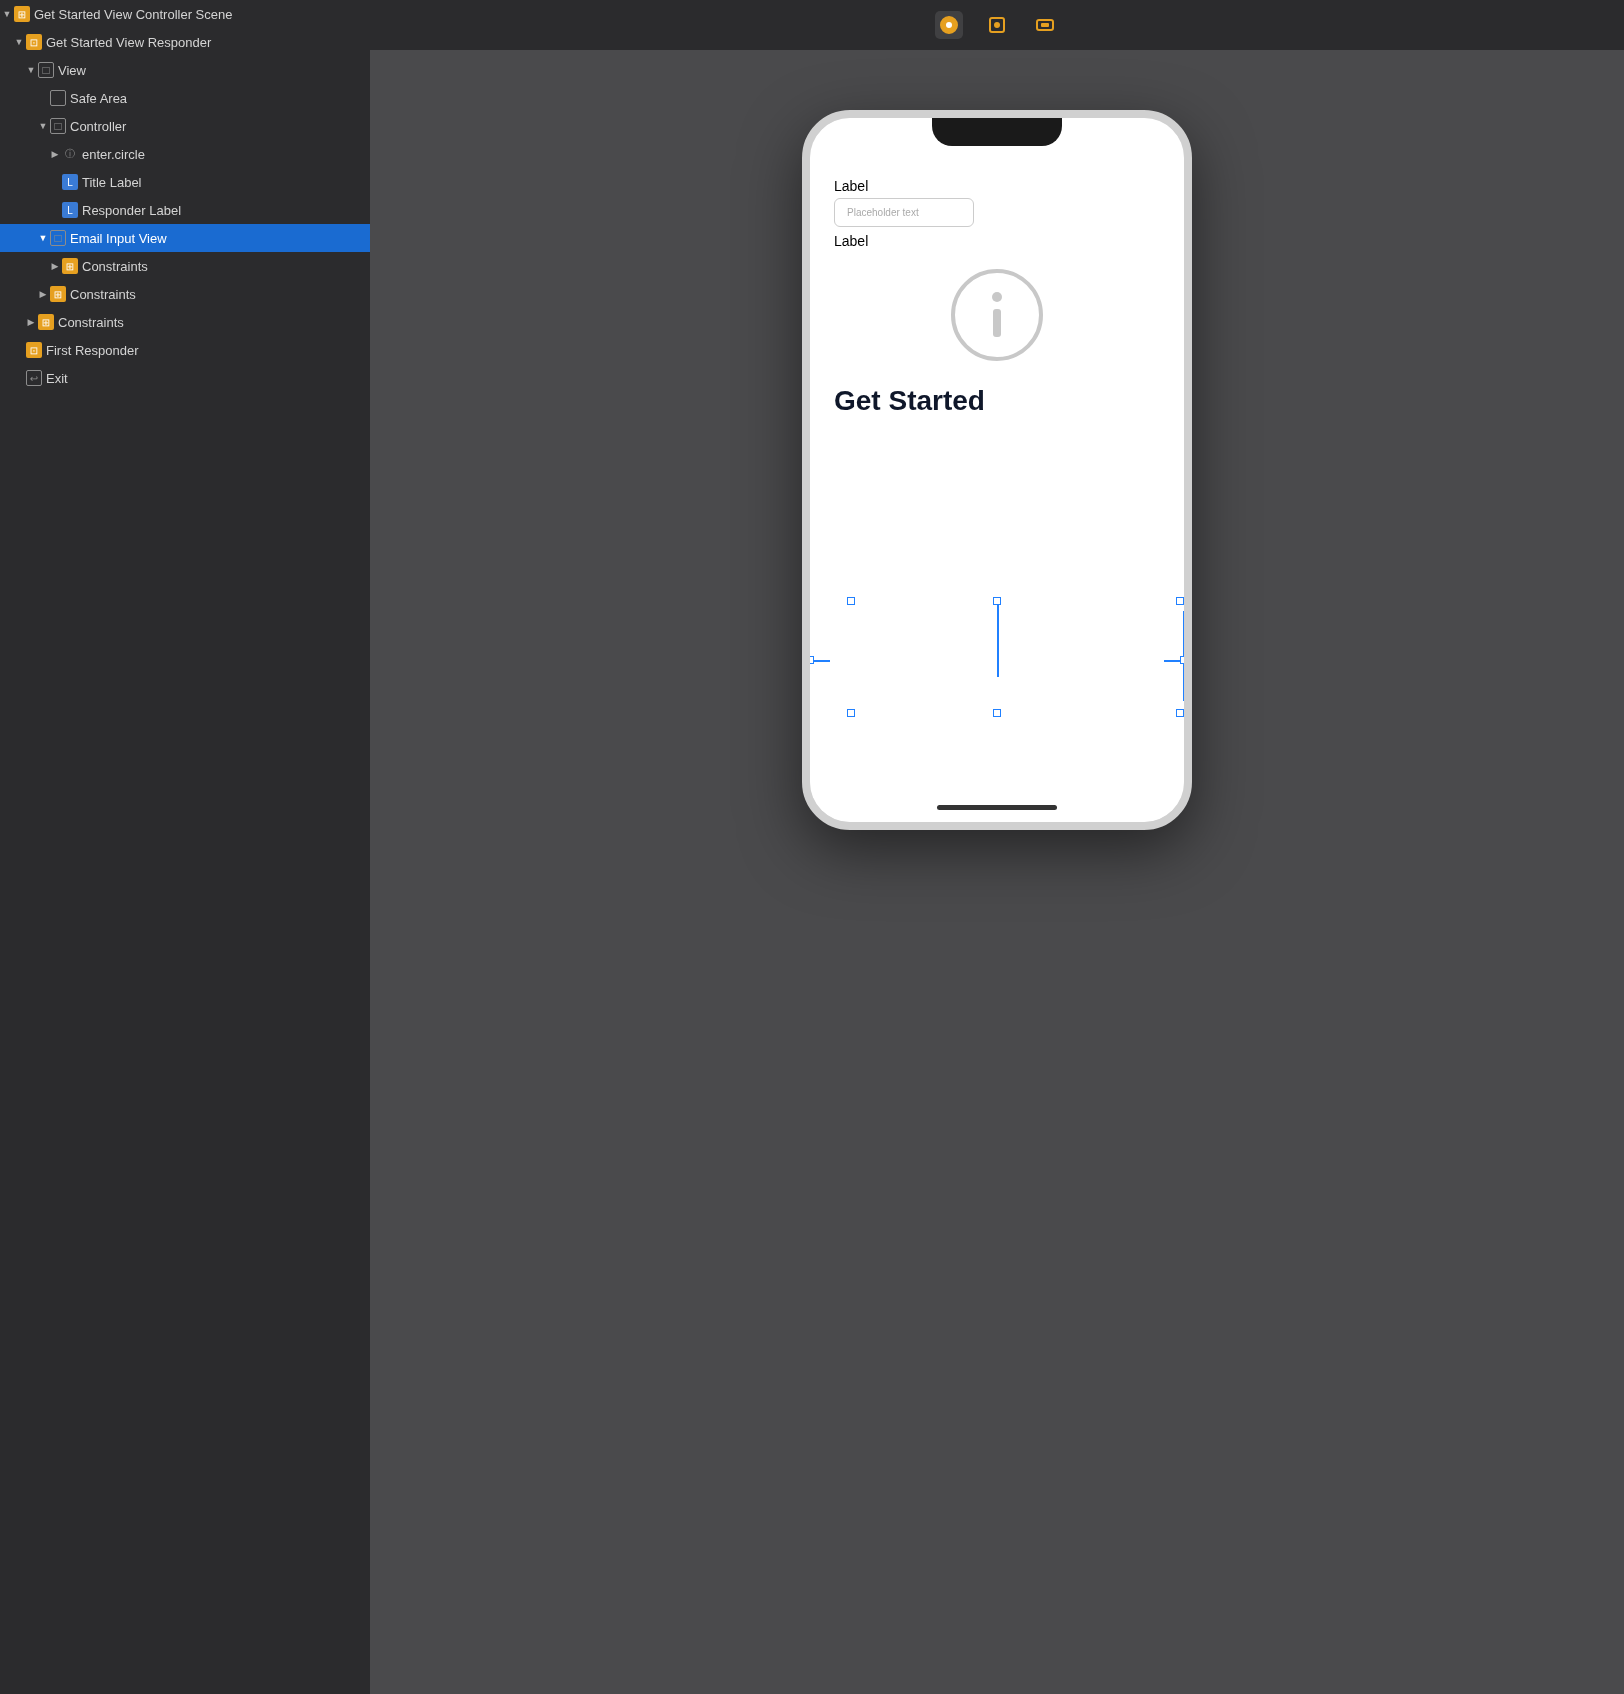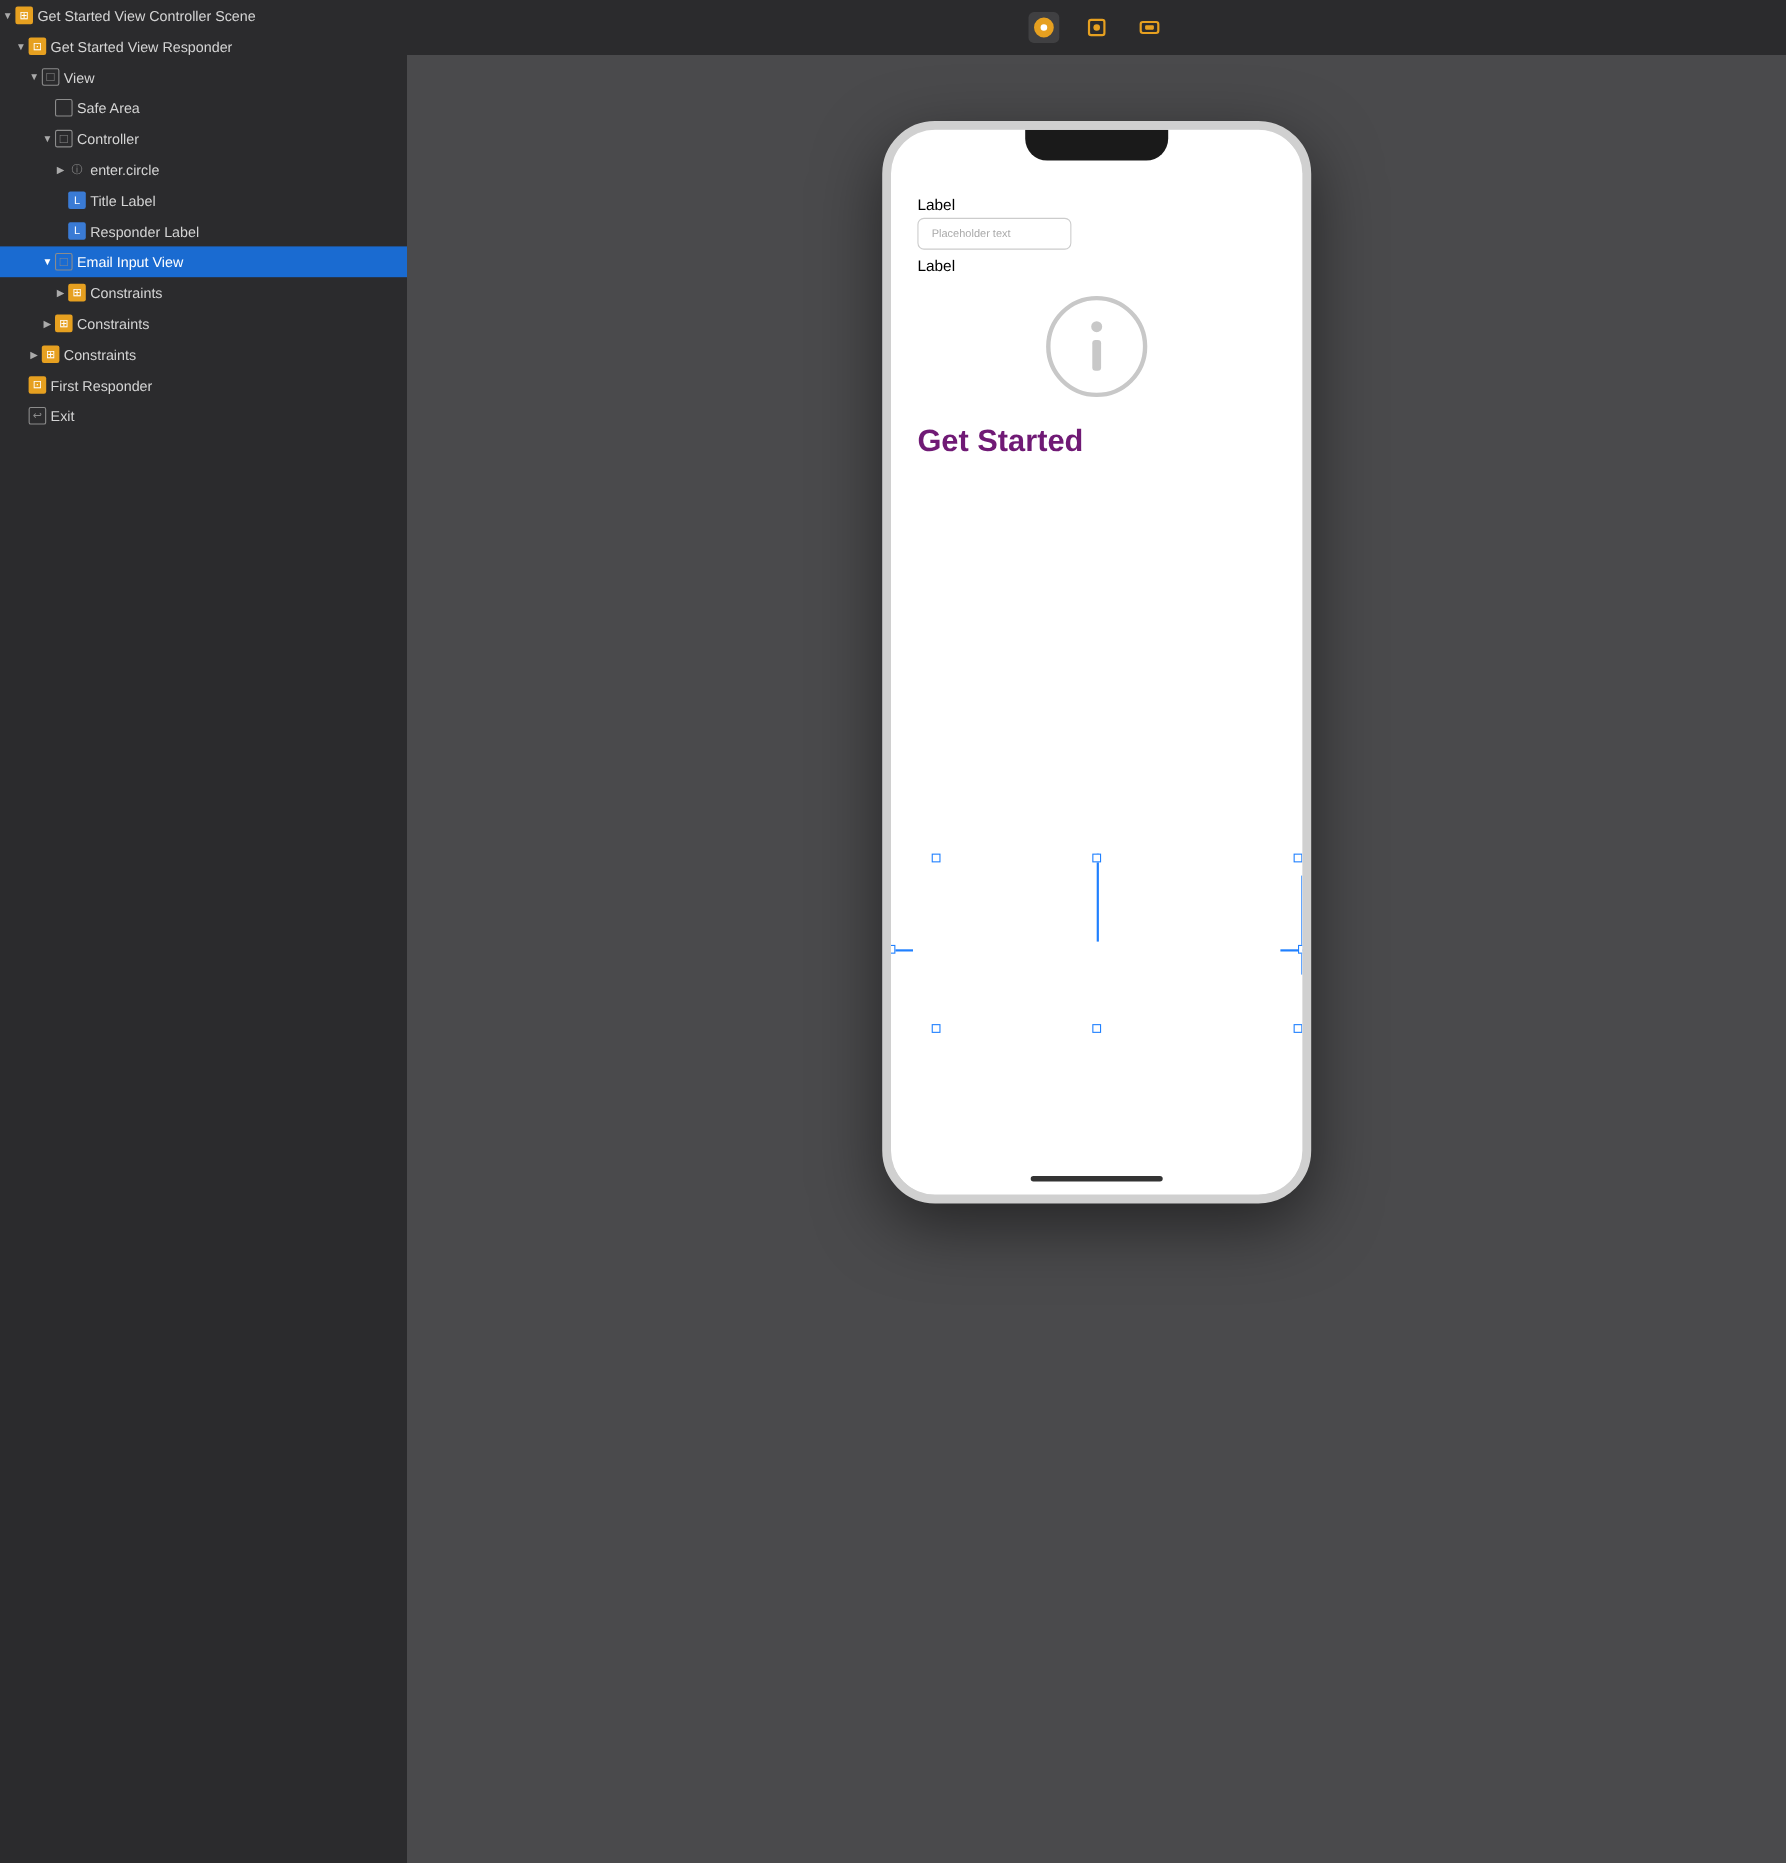--- a/index.html
+++ b/index.html
@@ -97,21 +97,21 @@
     .toolbar-icon.active { background: rgba(255,255,255,0.1); }
     .toolbar-icon svg { width: 20px; height: 20px; }
 
     
     .phone-wrapper {
       margin-top: 60px;
       position: relative;
     }
     .phone-frame {
       width: 390px;
-      height: 984px;
+      height: 720px;
       background: #f0f0f0;
       border-radius: 48px;
       border: 8px solid #d0d0d0;
       position: relative;
       overflow: hidden;
       box-shadow: 0 20px 60px rgba(0,0,0,0.5);
     }
     .phone-notch {
       position: absolute;
       top: 0;
@@ -180,21 +180,21 @@
     }
     .info-svg {
       width: 100px;
       height: 100px;
     }
 
     
     .get-started-title {
       font-size: 28px;
       font-weight: 700;
-      color: #701a75;
+      color: #0f172a;
       margin-bottom: 12px;
       margin-top: 16px;
     }
     .get-started-subtitle {
       font-size: 15px;
       color: #888;
       line-height: 1.5;
       margin-bottom: 20px;
     }
 

